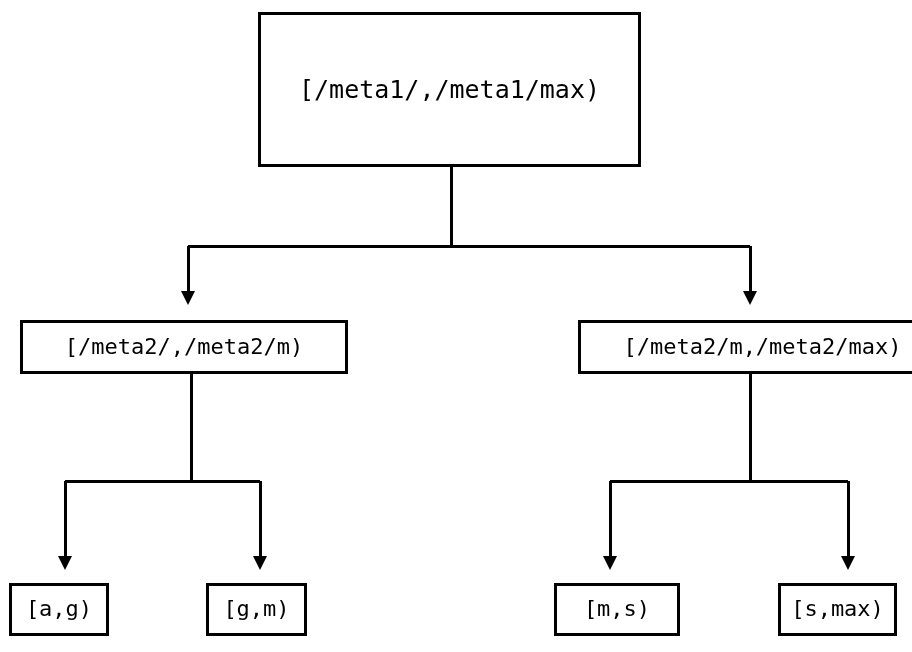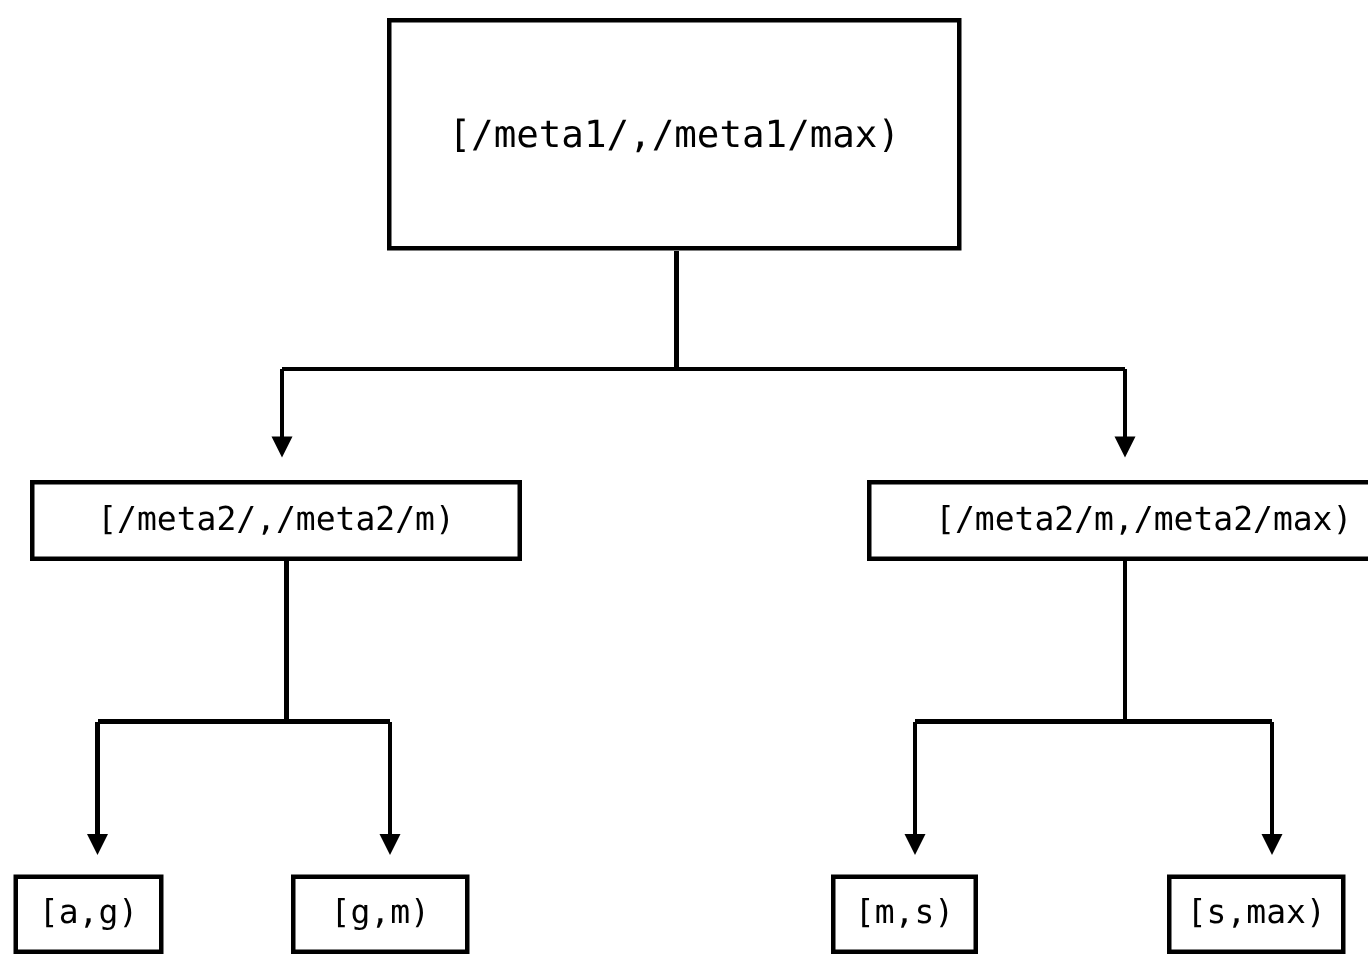--- a/index.html
+++ b/index.html
@@ -60,22 +60,22 @@
     width: 369px;
     height: 54px;
     font-size: 22px;
   }
   .node-leaf {
     top: 583px;
     height: 53px;
     font-size: 22px;
   }
   .leaf-ag   { left: 9px;   width: 100px; }
-  .leaf-gm   { left: 194px; width: 119px; }
-  .leaf-ms   { left: 554px; width: 98px; }
+  .leaf-gm   { left: 206px; width: 101px; }
+  .leaf-ms   { left: 554px; width: 126px; }
   .leaf-smax { left: 778px; width: 119px; }
 </style>
 </head>
 <body>
 
 <div id="diagram-canvas">
 
   <svg id="tree-svg" viewBox="0 0 912 652" xmlns="http://www.w3.org/2000/svg">
     <g stroke="#000000" stroke-width="3" fill="none" shape-rendering="crispEdges">
 

